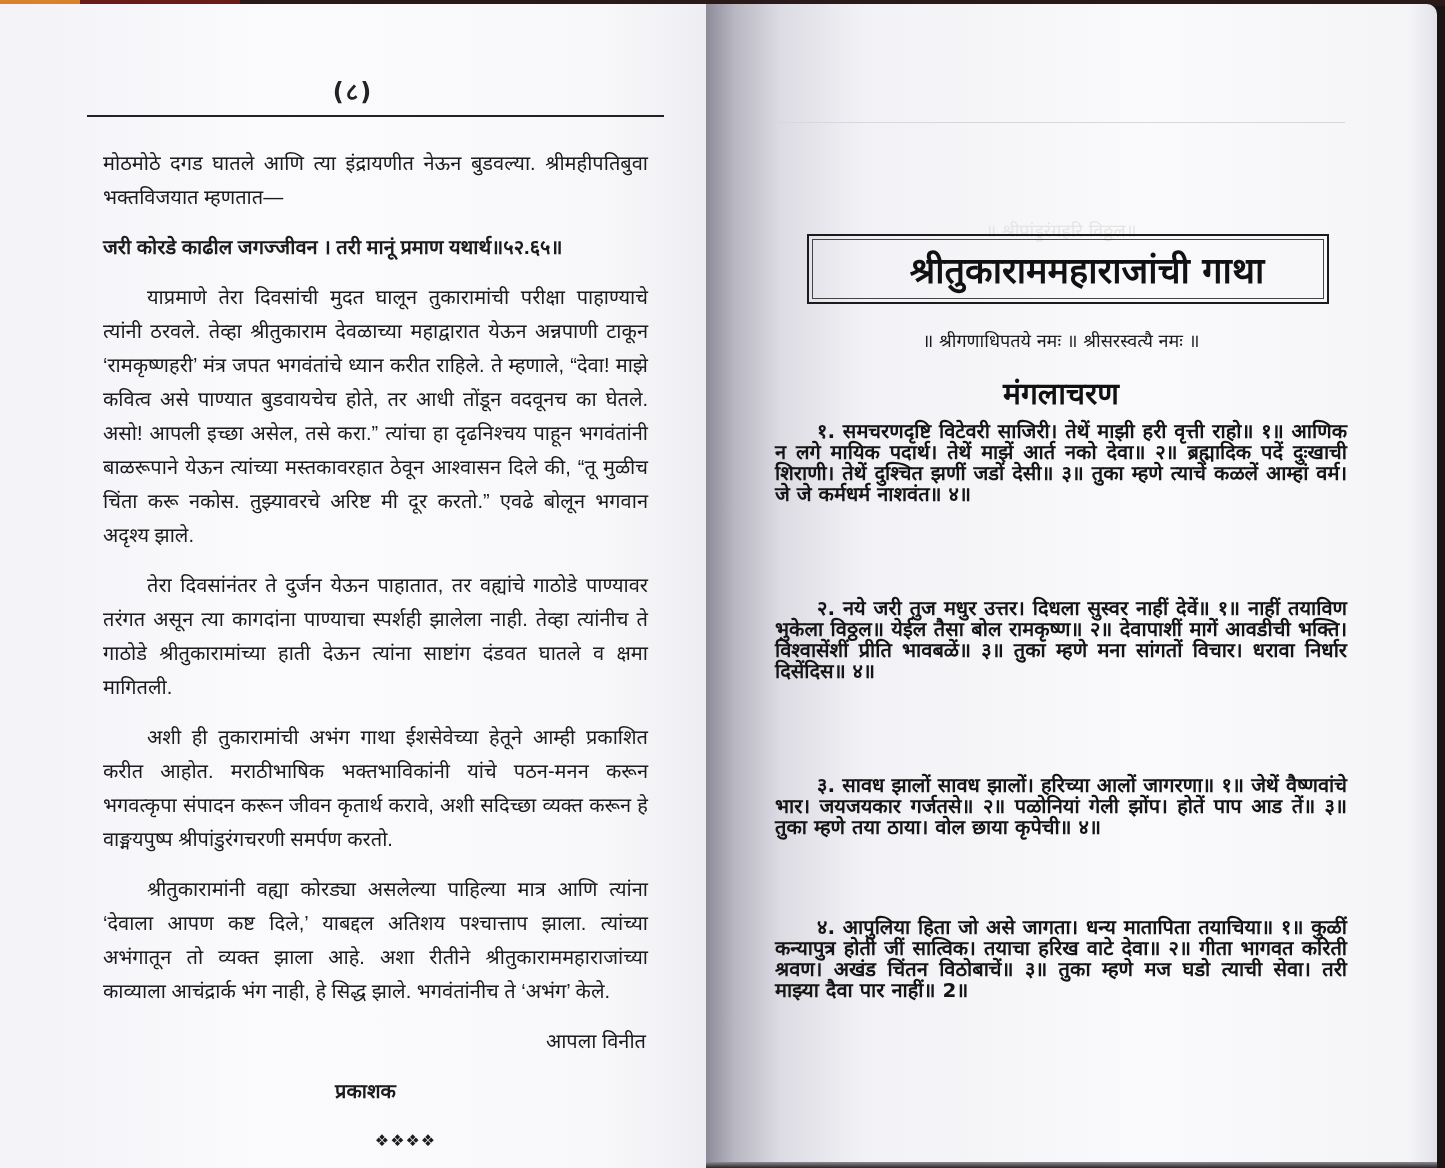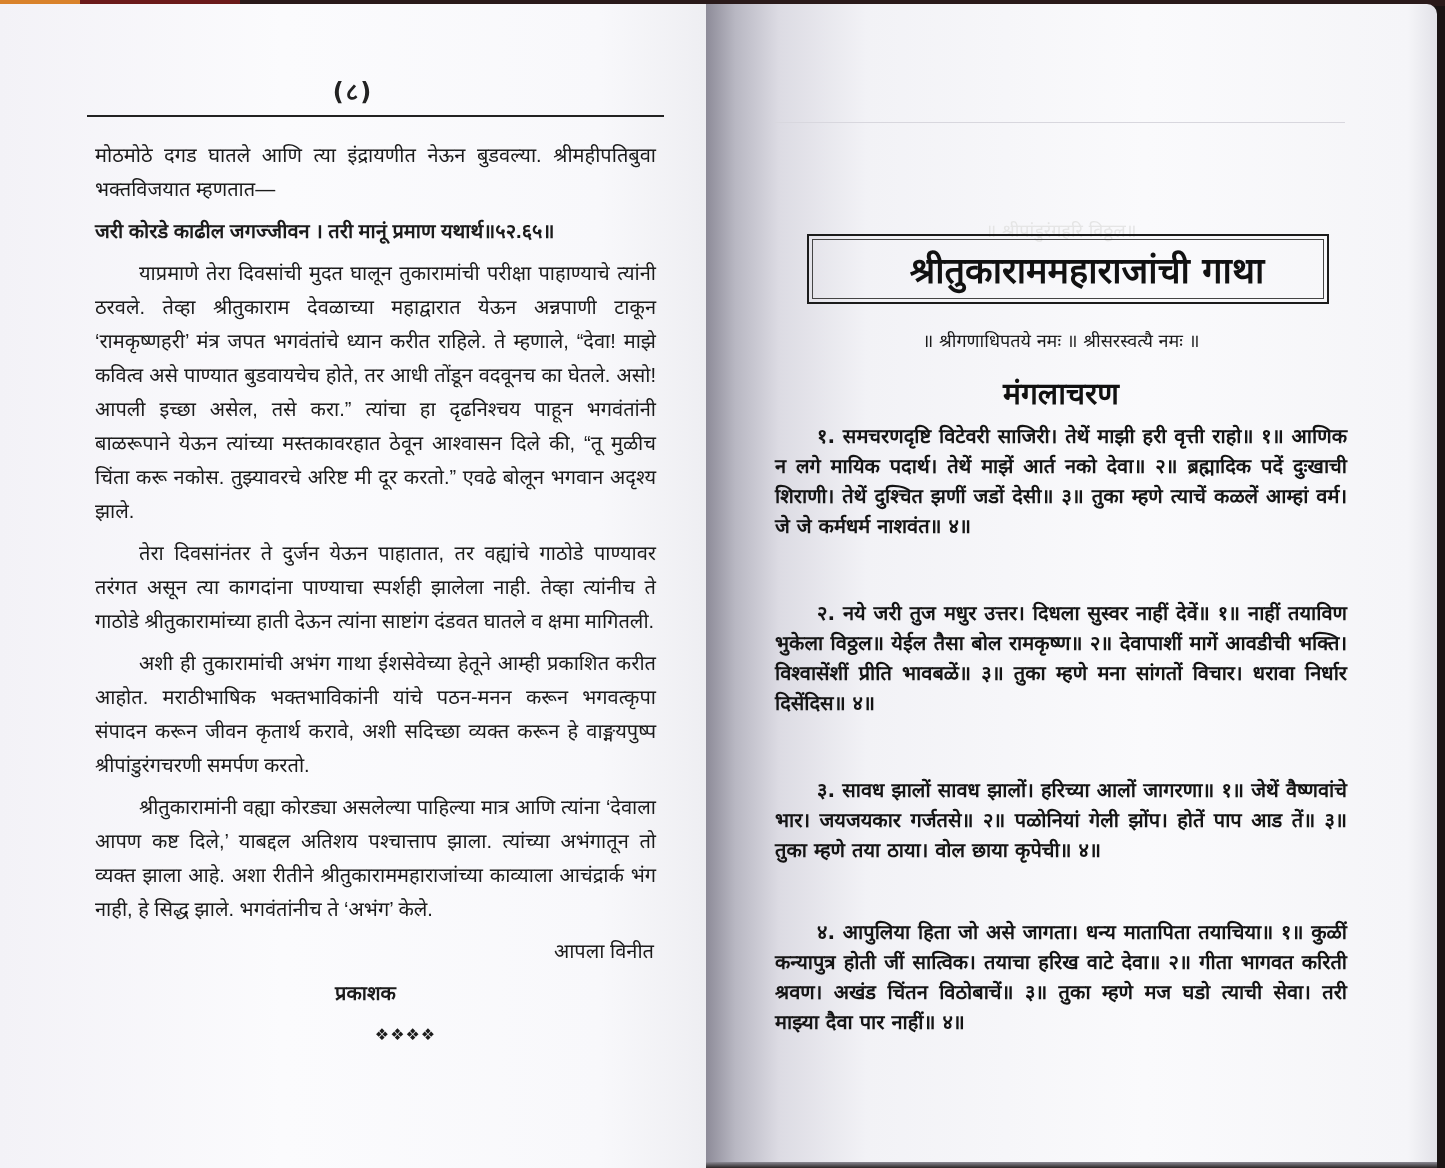--- a/index.html
+++ b/index.html
@@ -27,21 +27,21 @@
   .bottom-shadow { position: absolute; left: 706px; right: 8px; bottom: 0; height: 6px; background: linear-gradient(180deg, #8c8a94, #2a2626); }
 
   
   .folio { position: absolute; left: 0; width: 706px; top: 74px; text-align: center; font-size: 24px; font-weight: bold; letter-spacing: 2px; color: #222; }
   .rule-left { position: absolute; left: 87px; width: 577px; top: 115px; height: 2px; background: #222; }
   .left-text {
     position: absolute; left: 87px; width: 577px; top: 130px;
     font-family: "Liberation Sans", "DejaVu Sans", sans-serif;
     font-size: 20px; line-height: 34px; text-align: justify; color: #1b1b1b;
   }
-  .left-text p { margin: 8px; }
+  .left-text p { margin: 16px; }
   .indent { text-indent: 44px; }
   .verse { font-weight: bold; margin: 0; }
   .sign-line { text-align: right; padding-right: 2px; }
   .sign-bold { text-align: center; font-weight: bold; padding-right: 20px; }
   .ornament { text-align: center; font-size: 16px; letter-spacing: 1px; margin-top: 12px; padding-left: 60px; }
   .rule-right { position: absolute; left: 775px; width: 570px; top: 122px; height: 1px; background: #d8d7de; }
 
   .right-content { position: absolute; left: 775px; width: 572px; top: 0; }
   .invocation { position: absolute; left: 0; width: 572px; top: 218px; text-align: center; font-size: 18px; color: #e5e5e5; }
   .title-box {
@@ -50,21 +50,21 @@
     display: flex; align-items: center; justify-content: center;
     font-size: 36px; font-weight: bold; color: #111; padding-left: 38px;
   }
   .title-box::after { content: ""; position: absolute; inset: 3px; border: 1px solid #444; pointer-events: none; }
   .salutation { position: absolute; left: 0; width: 572px; top: 328px; text-align: center; font-size: 18px; color: #1a1a1a; }
   .section-heading { position: absolute; left: 0; width: 572px; top: 372px; text-align: center; font-size: 30px; font-weight: bold; color: #111; }
 
   .abhang {
     position: absolute; left: 0; width: 572px;
     font-family: "DejaVu Sans", sans-serif; font-size: 20px; font-weight: bold;
-    line-height: 30px; text-align: justify; color: #141414;
+    line-height: 21px; text-align: justify; color: #141414;
   }
   .abhang span.lead { padding-left: 42px; }
   .ab1 { top: 421px; }
   .ab2 { top: 598px; }
   .ab3 { top: 775px; }
   .ab4 { top: 917px; }
 </style>
 </head>
 <body>
 
@@ -110,15 +110,15 @@
   <div class="abhang ab2">
     <span class="lead">२.</span>
     <span>नये जरी तुज मधुर उत्तर। दिधला सुस्वर नाहीं देवें॥ १॥ नाहीं तयाविण भुकेला विठ्ठल॥ येईल तैसा बोल रामकृष्ण॥ २॥ देवापाशीं मागें आवडीची भक्ति। विश्वासेंशीं प्रीति भावबळें॥ ३॥ तुका म्हणे मना सांगतों विचार। धरावा निर्धार दिसेंदिस॥ ४॥</span>
   </div>
   <div class="abhang ab3">
     <span class="lead">३.</span>
     <span>सावध झालों सावध झालों। हरिच्या आलों जागरणा॥ १॥ जेथें वैष्णवांचे भार। जयजयकार गर्जतसे॥ २॥ पळोनियां गेली झोंप। होतें पाप आड तें॥ ३॥ तुका म्हणे तया ठाया। वोल छाया कृपेची॥ ४॥</span>
   </div>
   <div class="abhang ab4">
     <span class="lead">४.</span>
-    <span>आपुलिया हिता जो असे जागता। धन्य मातापिता तयाचिया॥ १॥ कुळीं कन्यापुत्र होती जीं सात्विक। तयाचा हरिख वाटे देवा॥ २॥ गीता भागवत करिती श्रवण। अखंड चिंतन विठोबाचें॥ ३॥ तुका म्हणे मज घडो त्याची सेवा। तरी माझ्या दैवा पार नाहीं॥ ४॥</span>
+    <span>आपुलिया हिता जो असे जागता। धन्य मातापिता तयाचिया॥ १॥ कुळीं कन्यापुत्र होती जीं सात्विक। तयाचा हरिख वाटे देवा॥ २॥ गीता भागवत करिती श्रवण। अखंड चिंतन विठोबाचें॥ ३॥ तुका म्हणे मज घडो त्याची सेवा। तरी माझ्या दैवा पार नाहीं॥ 2॥</span>
   </div>
 </div>
 
 </body></html>

